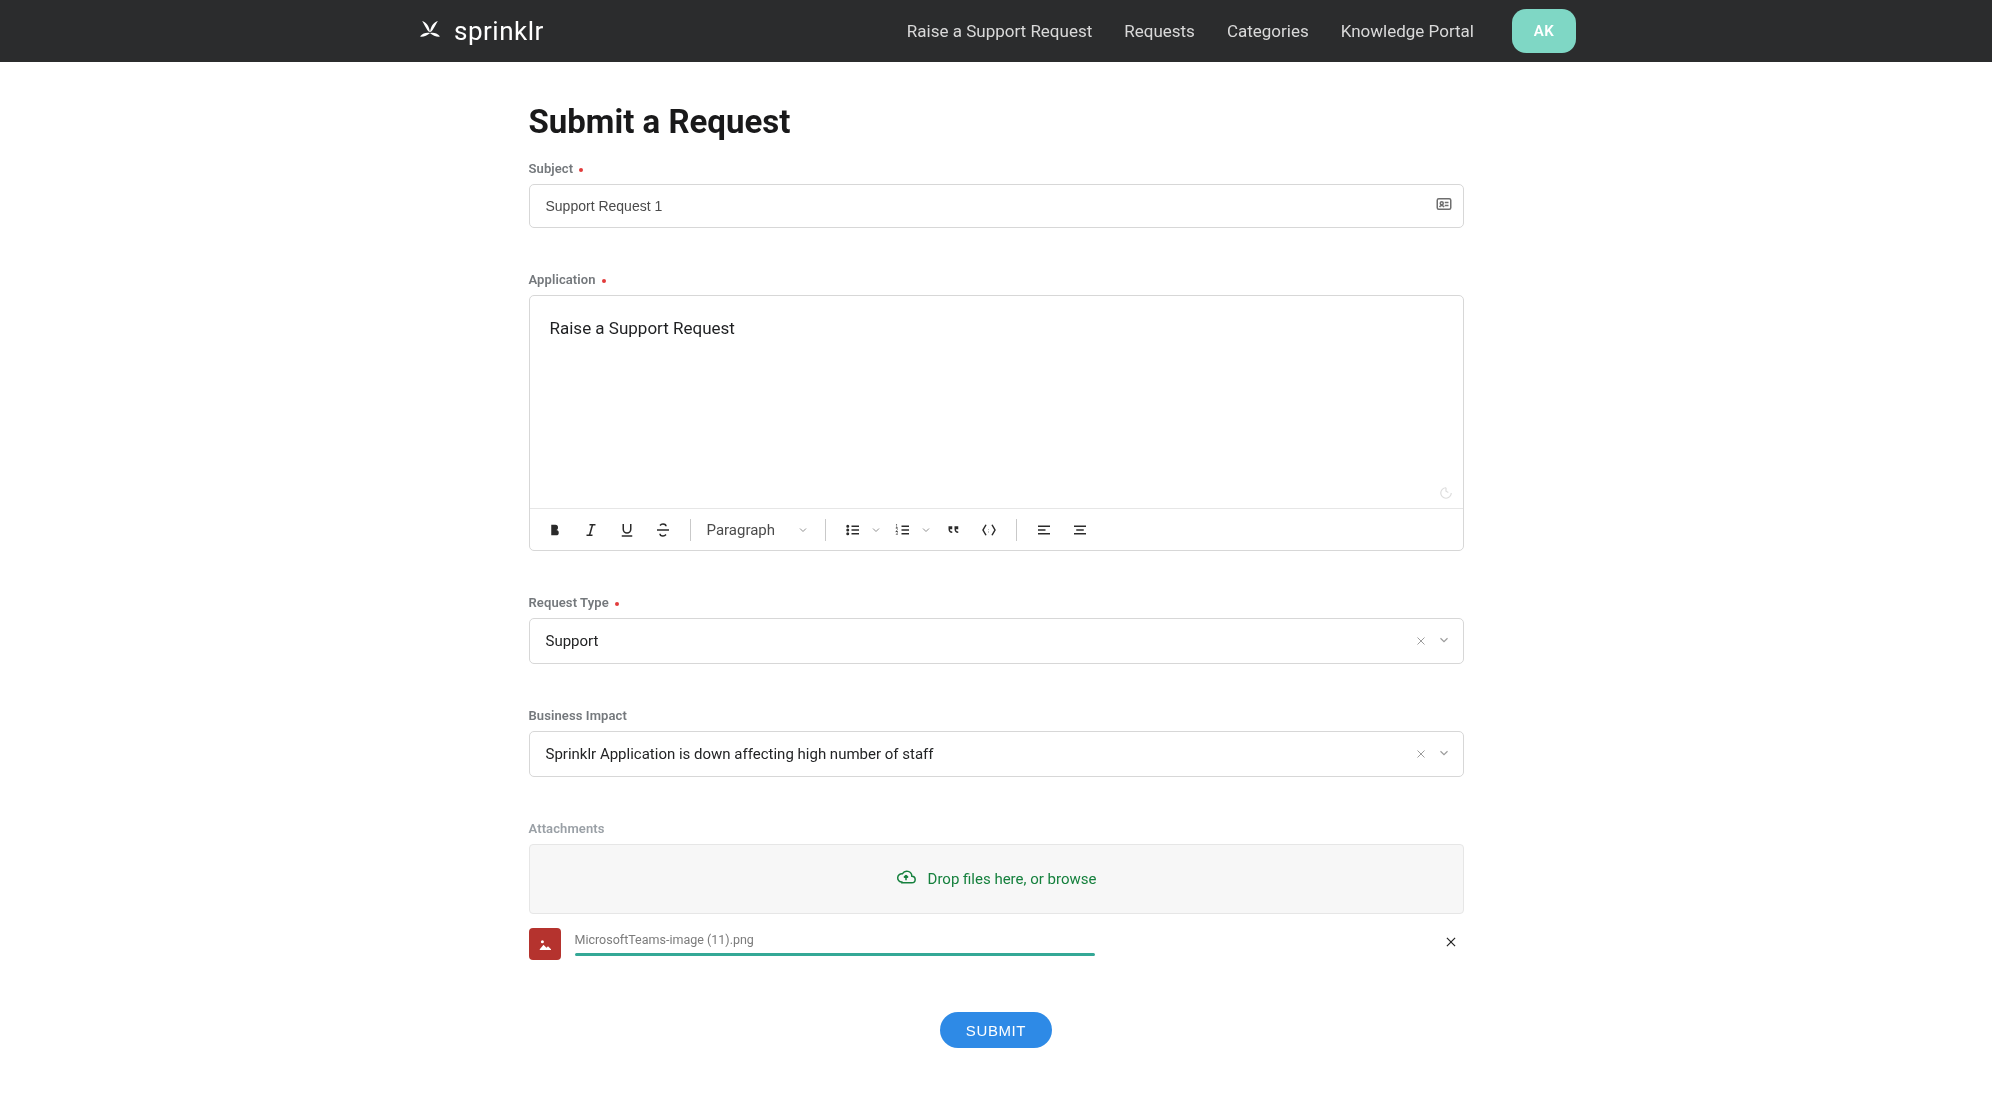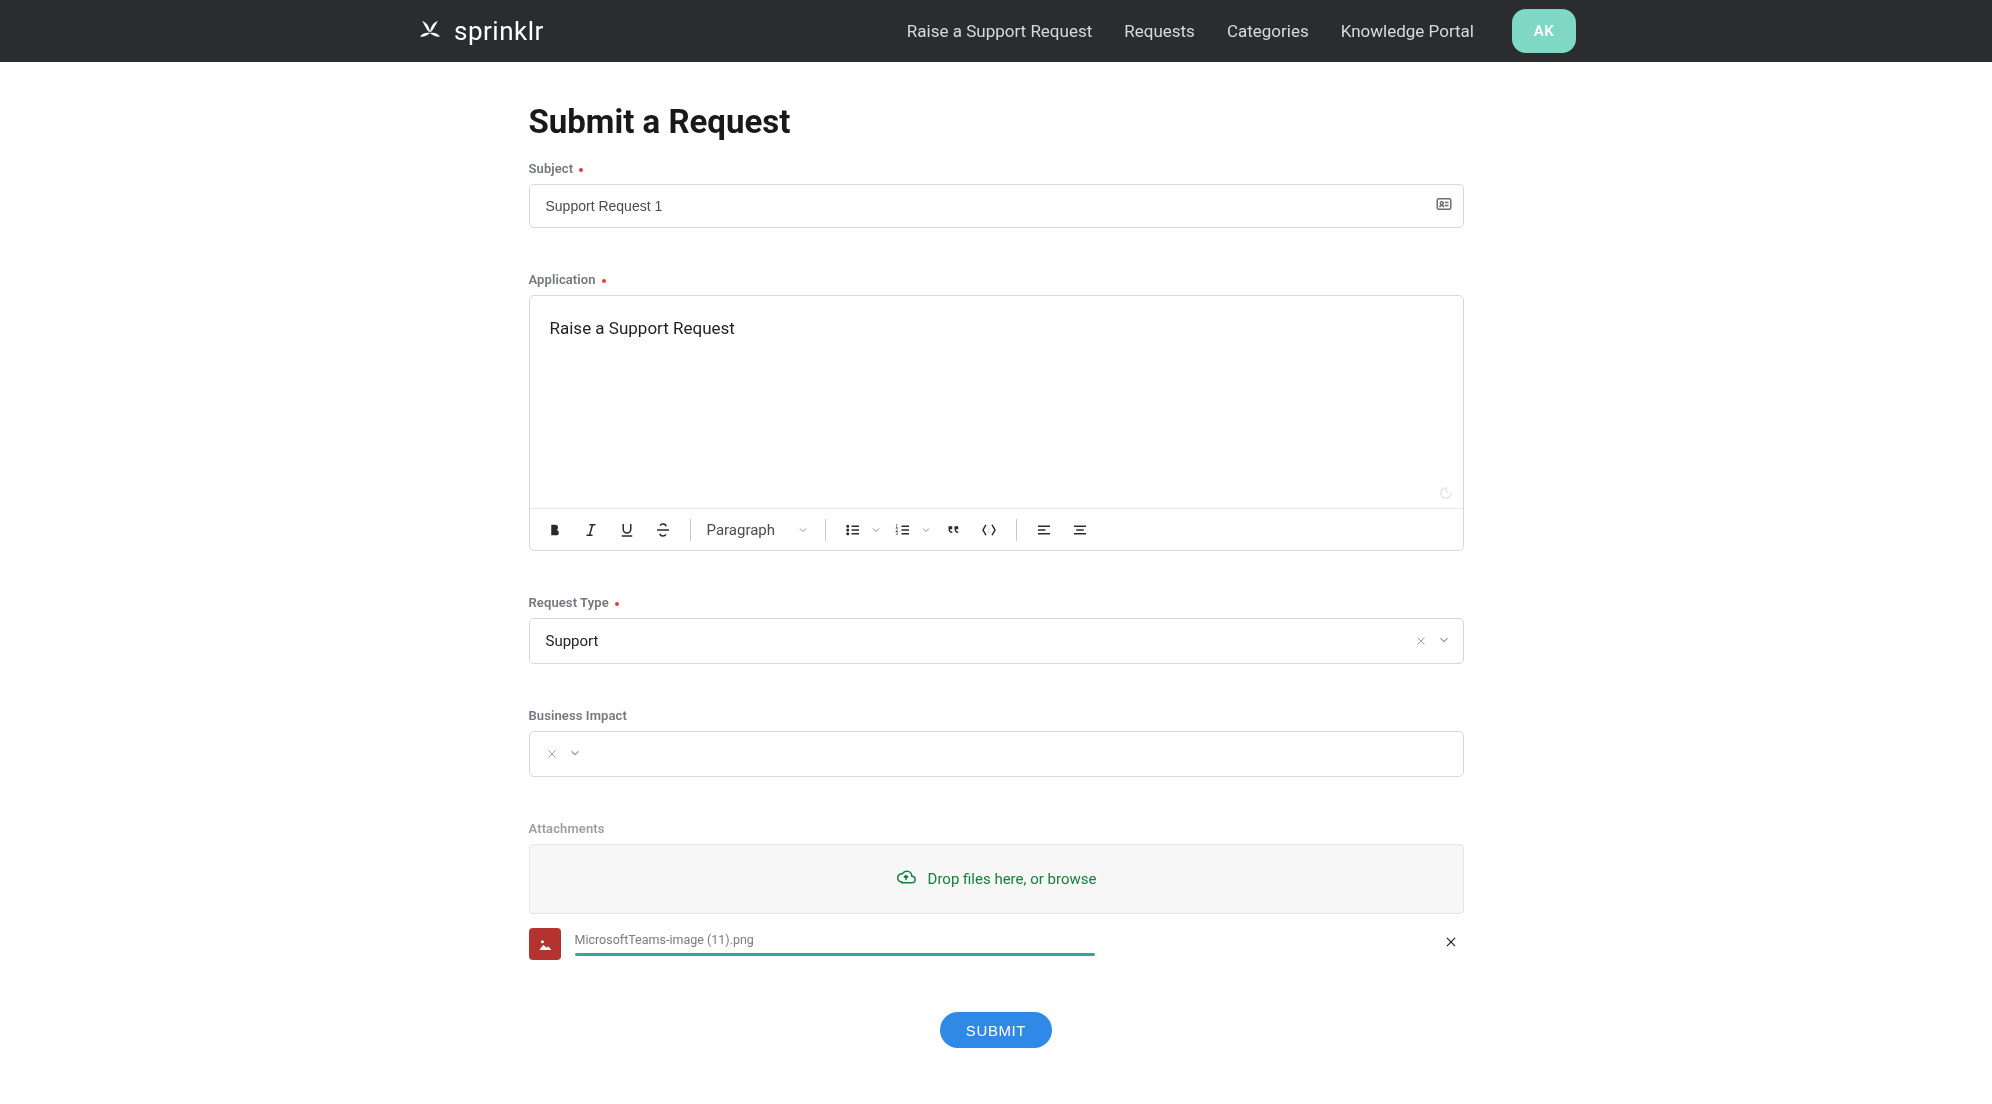--- a/index.html
+++ b/index.html
@@ -397,20 +397,21 @@
       <svg width="14" height="14" viewBox="0 0 24 24" fill="none" stroke="currentColor" stroke-width="2">
           <polyline points="6 9 12 15 18 9"></polyline>
         </svg>
     </span>
   </div>
 
   <label class="field-label">
     <span>Business Impact</span>
   </label>
   <div class="select-wrap">
+    <span class="select-value">Sprinklr Application is down affecting high number of staff</span>
     <span class="select-clear">
       <svg width="12" height="12" viewBox="0 0 24 24" fill="none" stroke="currentColor" stroke-width="2">
           <line x1="5" y1="5" x2="19" y2="19"></line>
           <line x1="19" y1="5" x2="5" y2="19"></line>
         </svg>
     </span>
     <span class="select-caret">
       <svg width="14" height="14" viewBox="0 0 24 24" fill="none" stroke="currentColor" stroke-width="2">
           <polyline points="6 9 12 15 18 9"></polyline>
         </svg>

